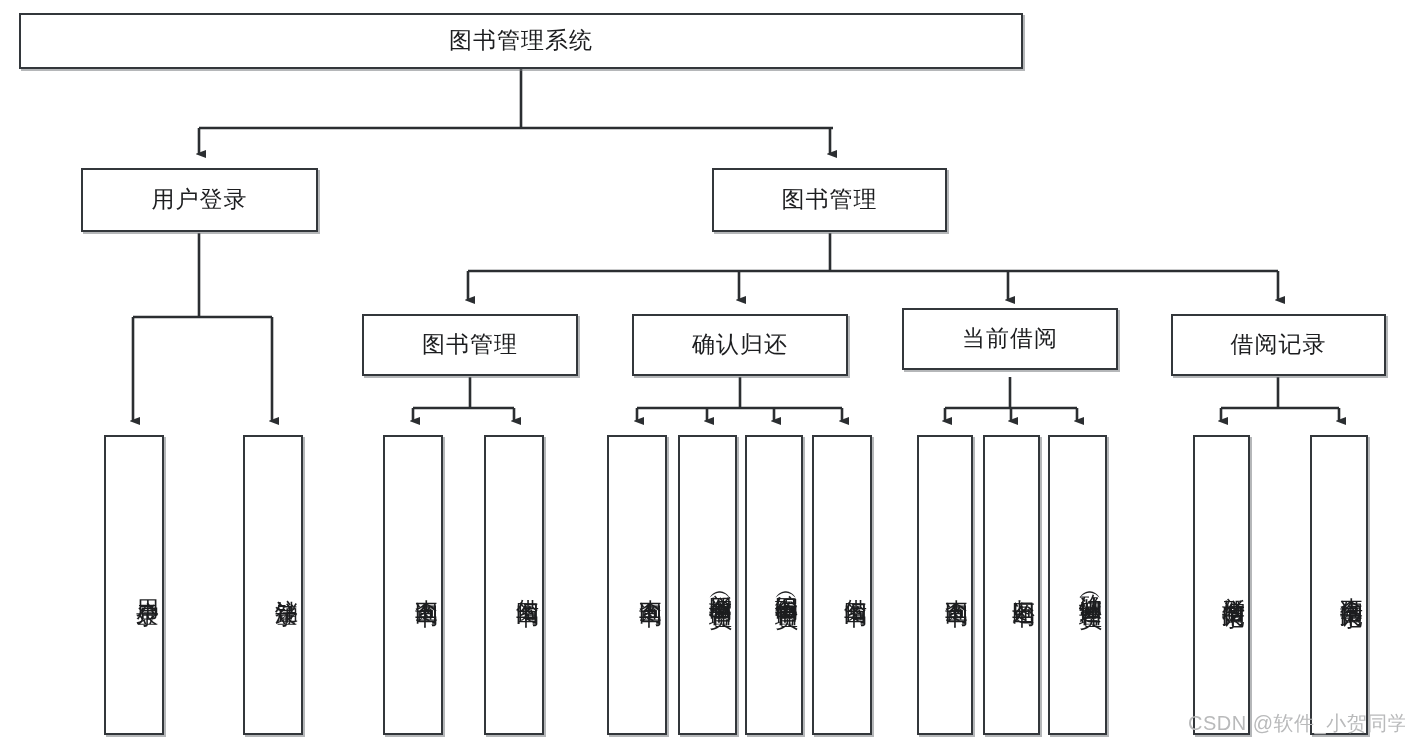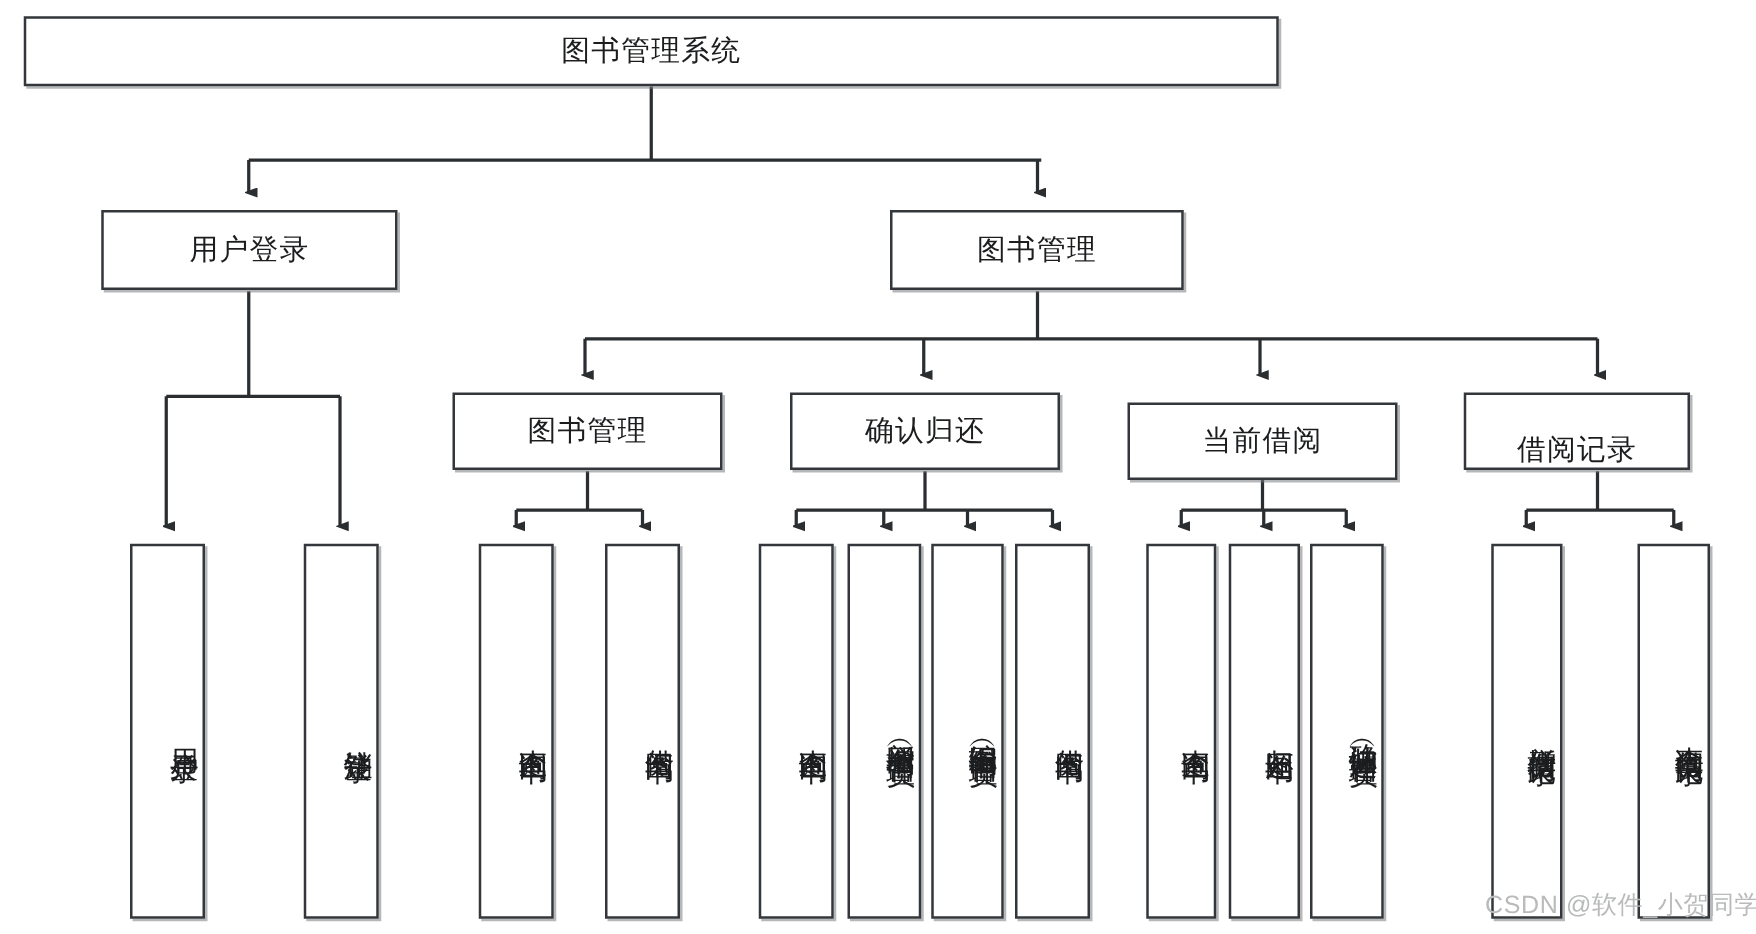--- a/index.html
+++ b/index.html
@@ -131,24 +131,24 @@
   <div class="node horiz" style="left: 712px; top: 168px; width: 235px; height: 64px;">
     <span>图书管理</span>
   </div>
 
   <div class="node horiz" style="left: 362px; top: 314px; width: 216px; height: 62px;">
     <span>图书管理</span>
   </div>
   <div class="node horiz" style="left: 632px; top: 314px; width: 216px; height: 62px;">
     <span>确认归还</span>
   </div>
-  <div class="node horiz" style="left: 902px; top: 322px; width: 216px; height: 62px;">
+  <div class="node horiz" style="left: 902px; top: 308px; width: 216px; height: 62px;">
     <span>当前借阅</span>
   </div>
-  <div class="node horiz" style="left: 1171px; top: 314px; width: 181px; height: 62px; align-items: flex-end;">
+  <div class="node horiz" style="left: 1171px; top: 314px; width: 215px; height: 62px;">
     <span>借阅记录</span>
   </div>
 
   <div class="node vert" style="left: 104px; top: 435px; width: 60px; height: 300px;">
     <span class="vtext">用户登录</span>
   </div>
   <div class="node vert" style="left: 243px; top: 435px; width: 60px; height: 300px;">
     <span class="vtext">注销登录</span>
   </div>
   <div class="node vert" style="left: 383px; top: 435px; width: 60px; height: 300px;">

